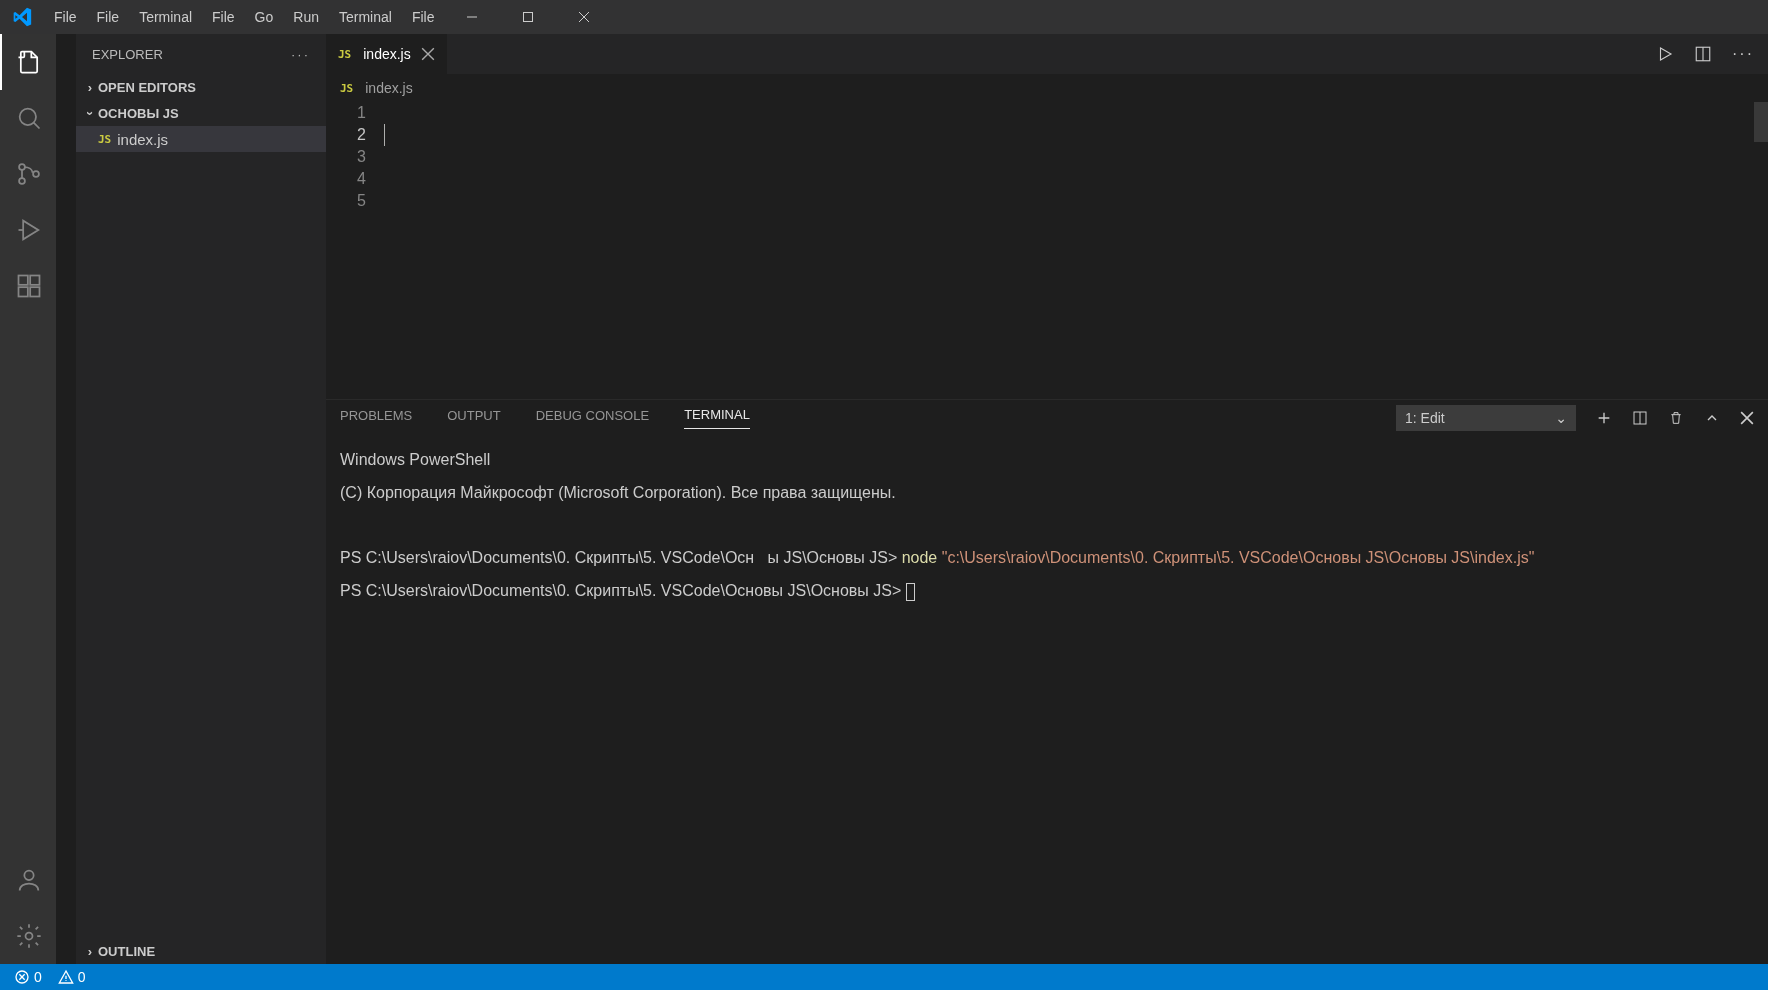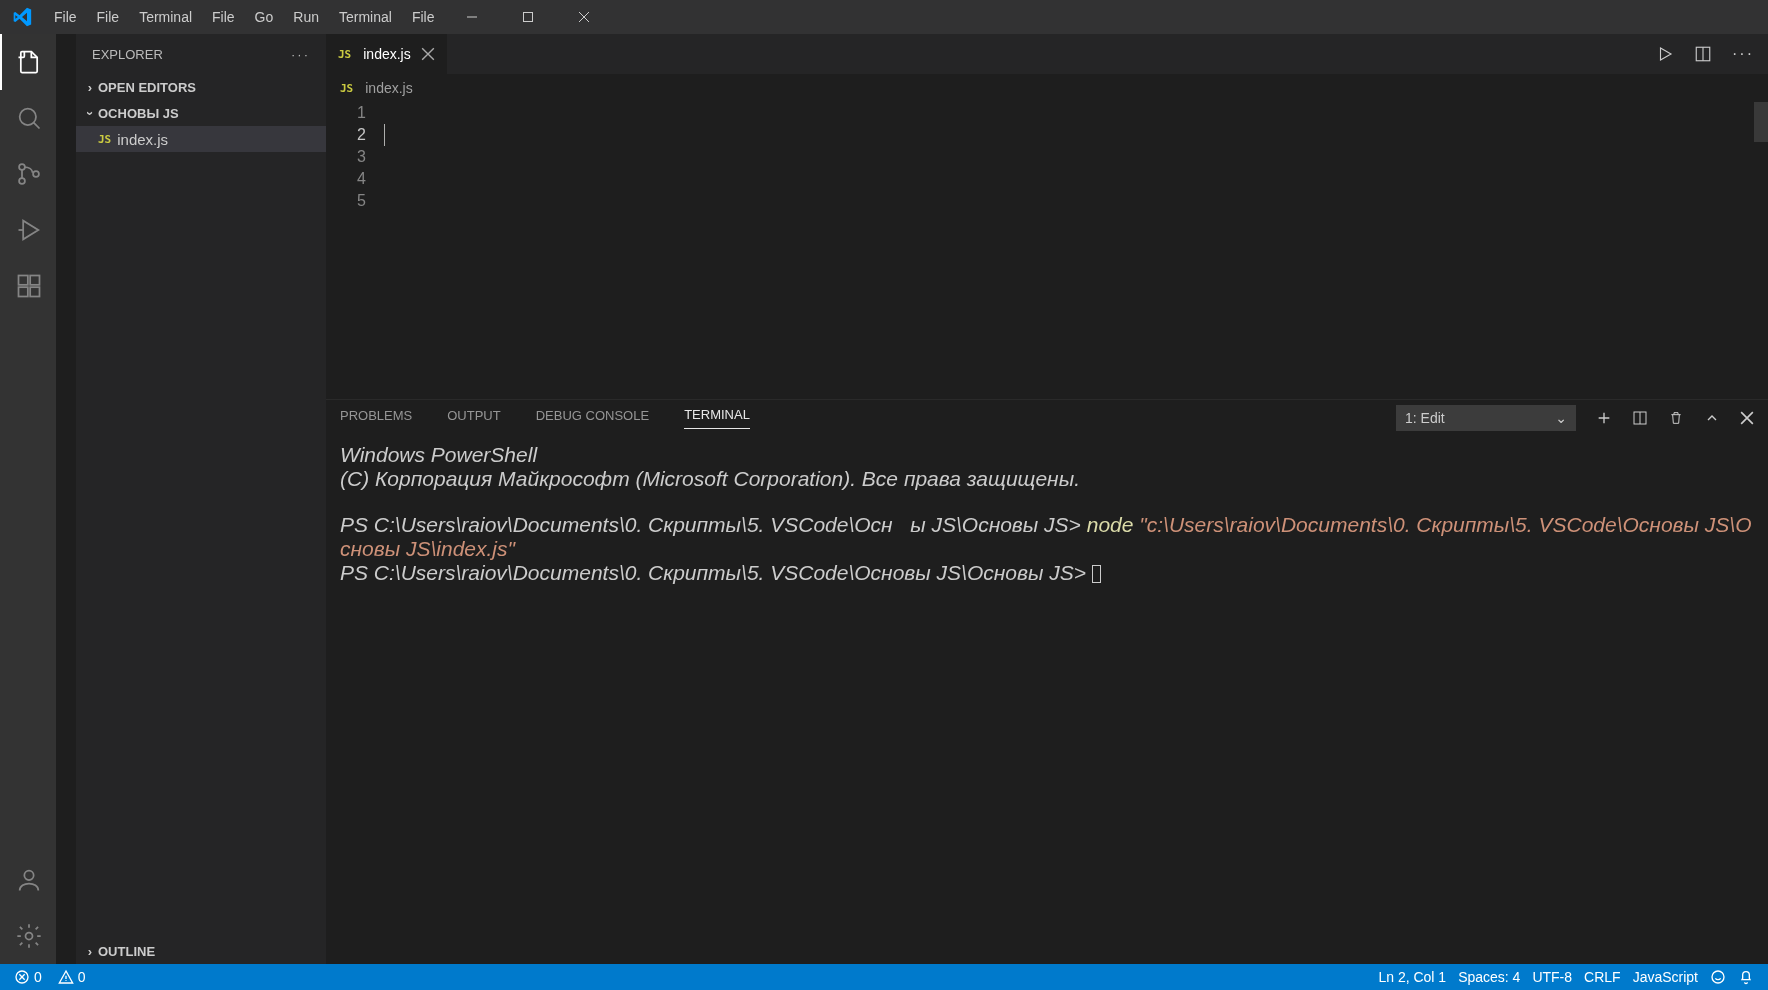--- a/index.html
+++ b/index.html
@@ -53,21 +53,21 @@
 
 
 .panel { height: 565px; border-top: 1px solid #2a2a2a; display: flex; flex-direction: column; background: #1e1e1e; }
 .panel-tabs { height: 36px; display: flex; align-items: center; padding: 0 14px; gap: 35px; font-size: 13px; color: #969696; }
 .panel-tab { cursor: pointer; padding-bottom: 6px; text-transform: uppercase; }
 .panel-tab.active { color: #e7e7e7; border-bottom: 1px solid #e7e7e7; }
 .panel-controls { margin-left: auto; display: flex; align-items: center; gap: 20px; color: #cccccc; }
 .term-select { background: #3c3c3c; color: #cccccc; border: 1px solid #3c3c3c; height: 26px; min-width: 180px; padding: 0 8px; font-size: 14px; display: flex; align-items: center; justify-content: space-between; cursor: pointer; }
 .icon-btn { cursor: pointer; display: inline-flex; }
 
-.terminal-body { flex: 1; padding: 8px 14px; font-family: Consolas, 'Courier New', monospace; font-size: 21px; color: #cccccc; line-height: 22px; white-space: pre-wrap; word-break: break-all; overflow: hidden; font-style: italic; }
+.terminal-body { flex: 1; padding: 8px 14px; font-family: Consolas, 'Courier New', monospace; font-size: 16px; color: #cccccc; line-height: 32px; white-space: pre-wrap; word-break: break-all; overflow: hidden; }
 .term-cmd { color: #dcdcaa; }
 .term-str { color: #ce9178; }
 .term-cursor-box { display: inline-block; width: 9px; height: 18px; border: 1px solid #cccccc; vertical-align: middle; }
 
 
 .statusbar { height: 26px; background: #007acc; color: #ffffff; display: flex; align-items: center; font-size: 14px; padding: 0 8px; }
 .status-left { display: flex; align-items: center; gap: 4px; }
 .status-item { display: flex; align-items: center; padding: 0 6px; cursor: pointer; height: 26px; }
 .status-right { margin-left: auto; display: flex; align-items: center; }
 
@@ -300,31 +300,13 @@
       <span style="margin-left:4px">0</span>
     </div>
     <div class="status-item">
       <svg width="16" height="16" viewBox="0 0 24 24" fill="none" stroke="#fff" stroke-width="2">
           <path d="M12 3l10 18H2L12 3z"></path>
           <path d="M12 10v5m0 2v1"></path>
         </svg>
       <span style="margin-left:4px">0</span>
     </div>
   </div>
-  <div class="status-right">
-    <div class="status-item">Ln 2, Col 1</div>
-    <div class="status-item">Spaces: 4</div>
-    <div class="status-item">UTF-8</div>
-    <div class="status-item">CRLF</div>
-    <div class="status-item">JavaScript</div>
-    <div class="status-item">
-      <svg width="16" height="16" viewBox="0 0 24 24" fill="none" stroke="#fff" stroke-width="2">
-          <circle cx="12" cy="12" r="9"></circle>
-          <path d="M8 14s1.5 2 4 2 4-2 4-2M9 9h.01M15 9h.01"></path>
-        </svg>
-    </div>
-    <div class="status-item">
-      <svg width="16" height="16" viewBox="0 0 24 24" fill="none" stroke="#fff" stroke-width="2">
-          <path d="M18 16H6l1-2V9a5 5 0 0110 0v5l1 2zM10 20a2 2 0 004 0"></path>
-        </svg>
-    </div>
-  </div>
 </div>
 
 </body></html>

